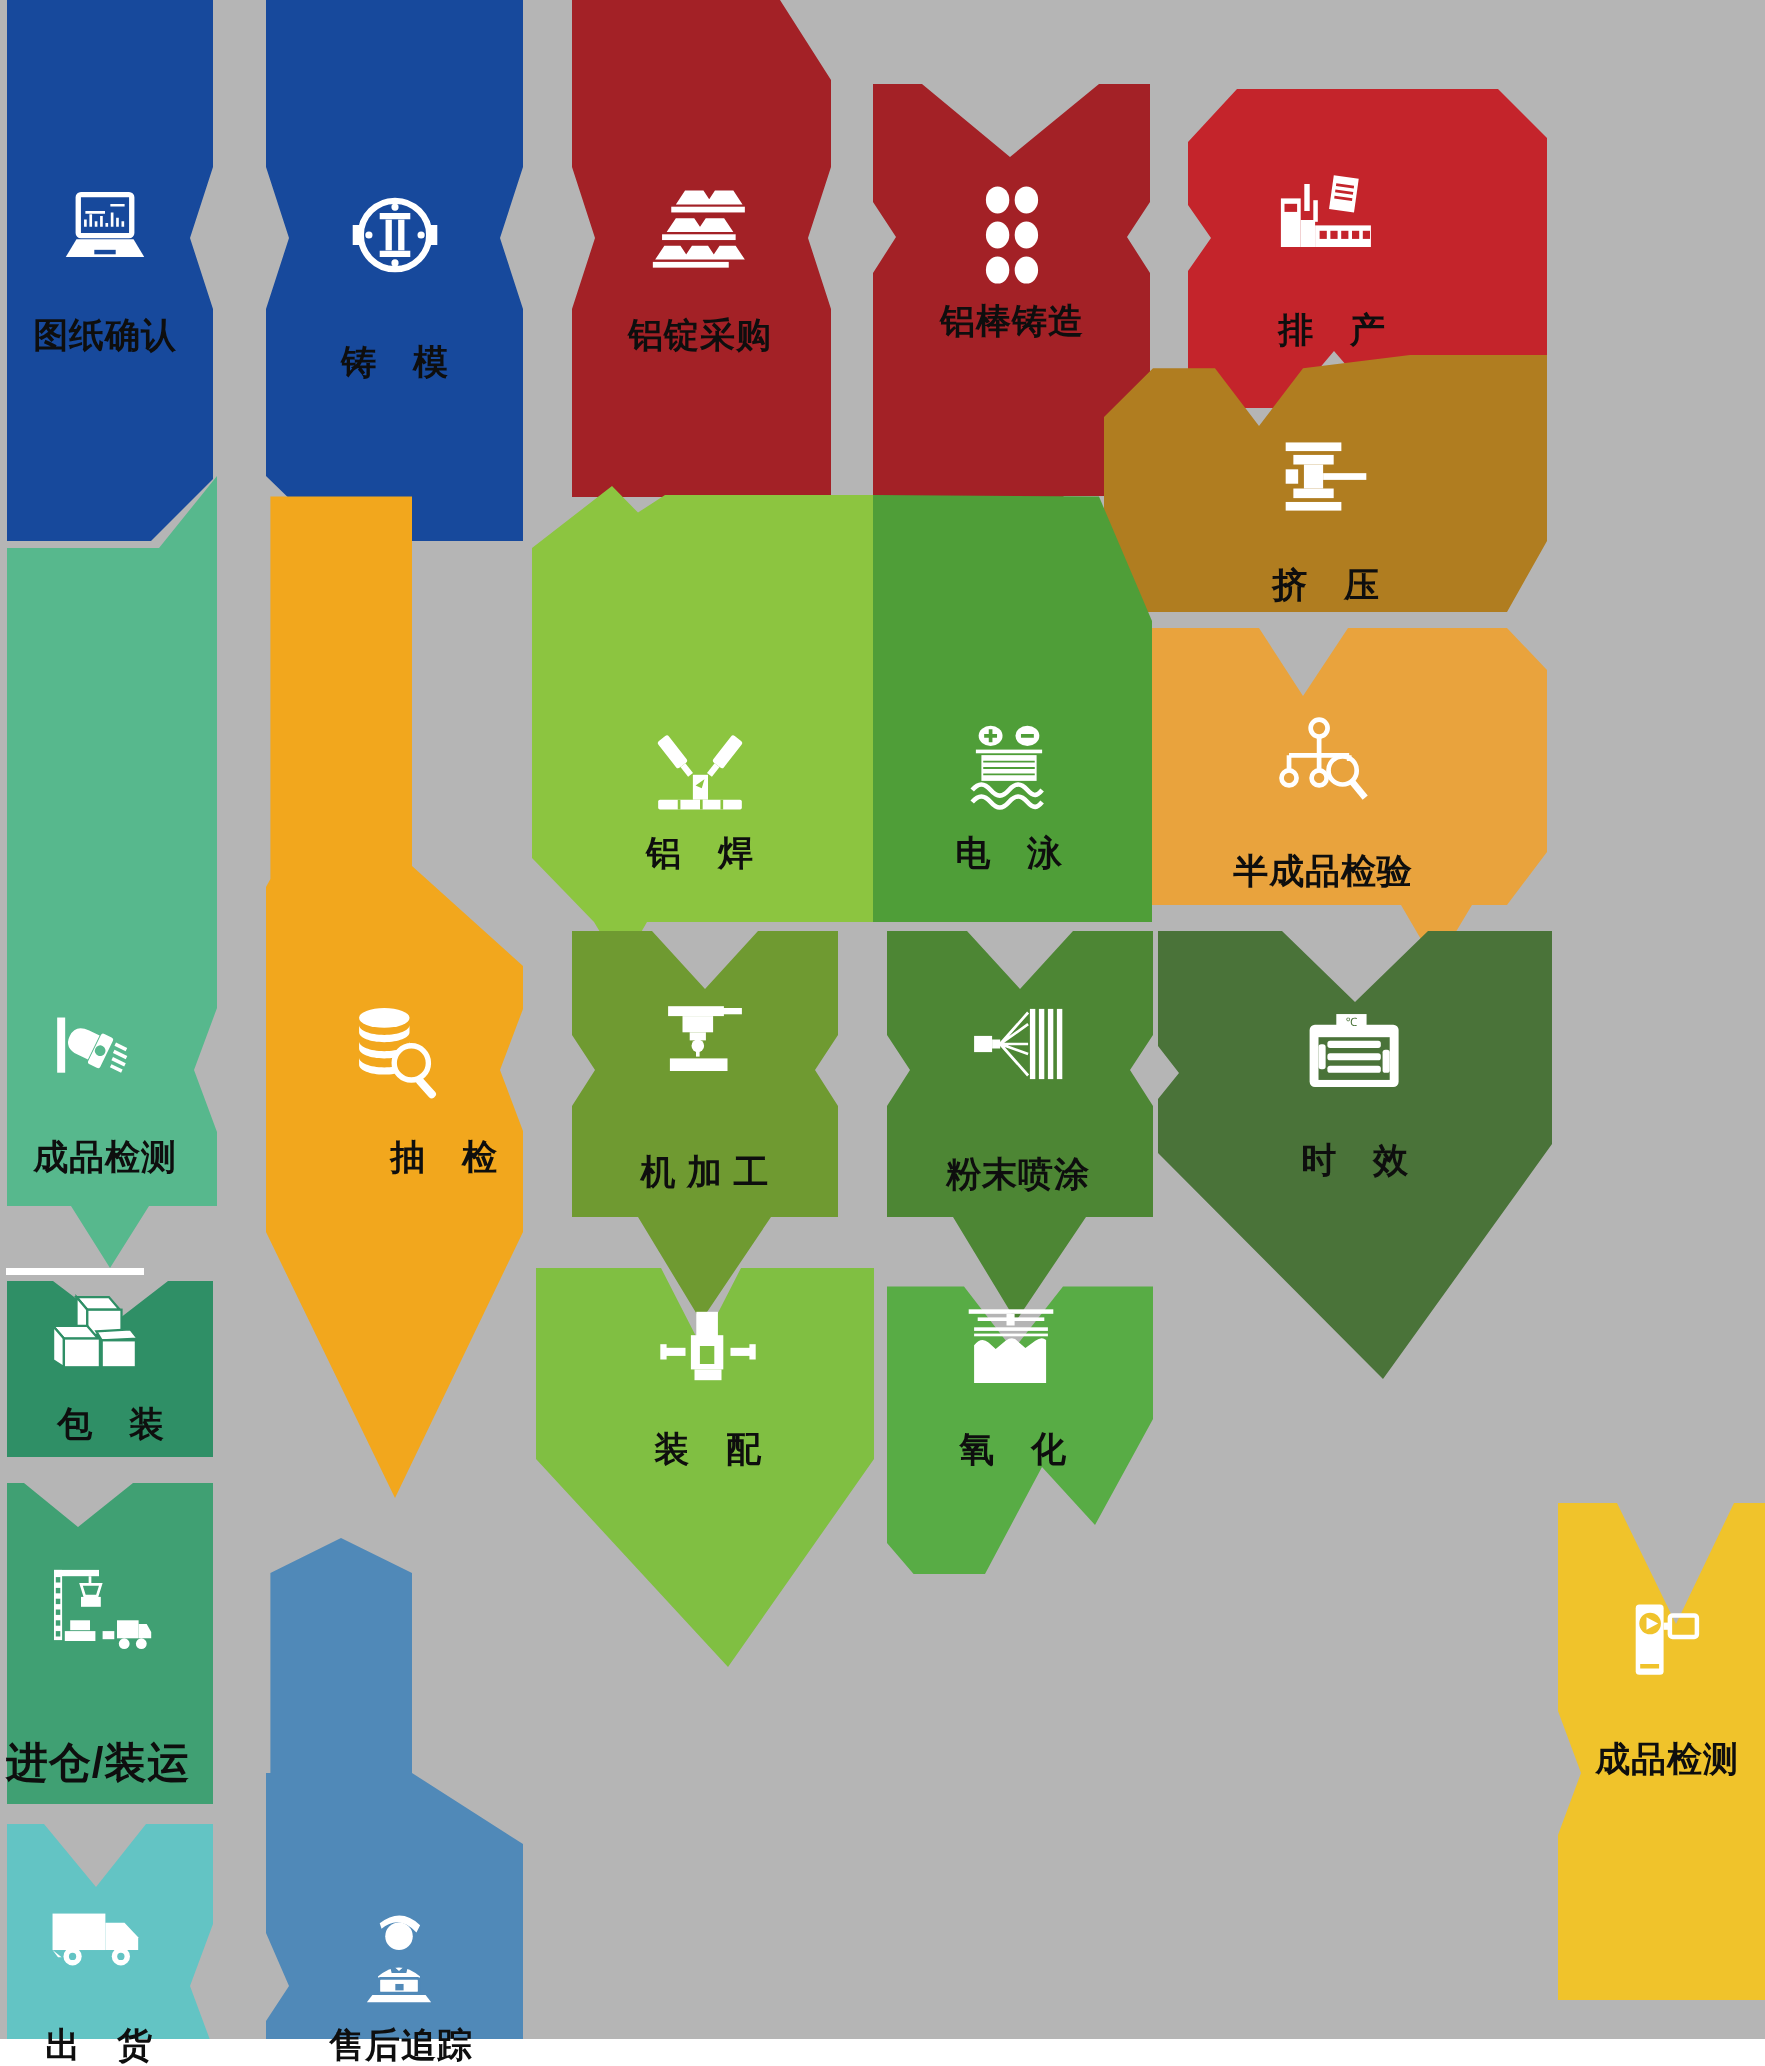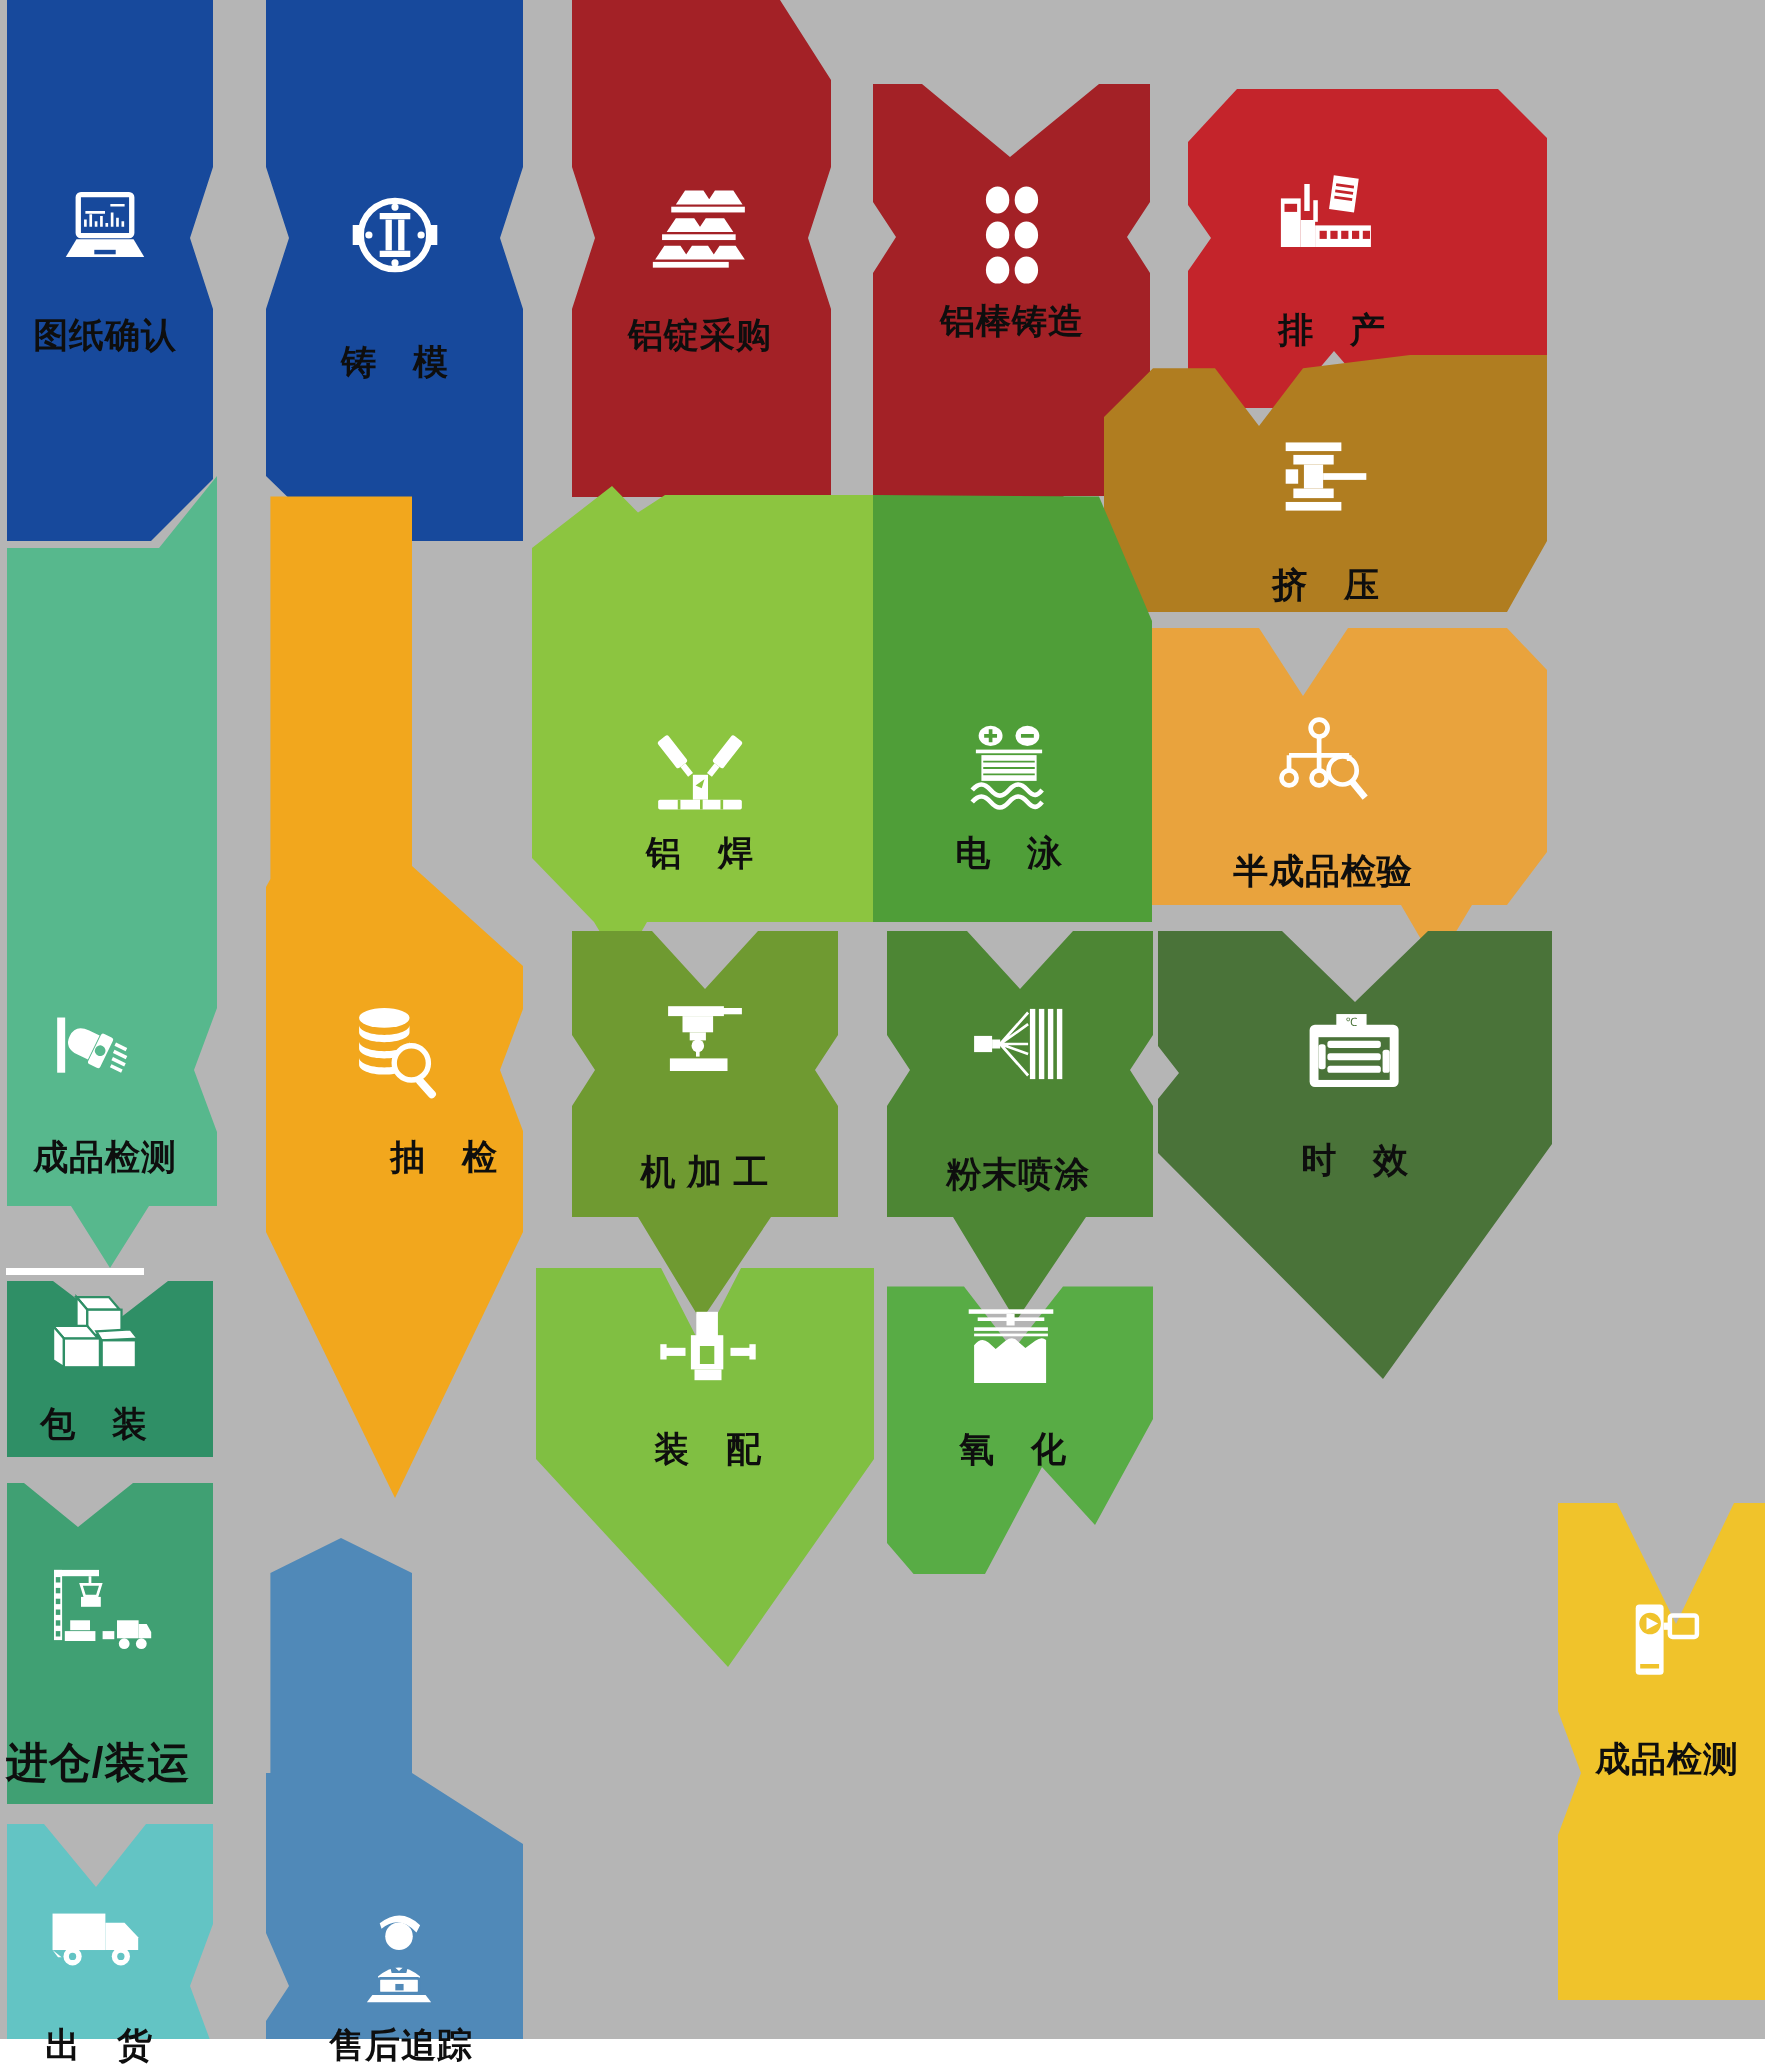--- a/index.html
+++ b/index.html
@@ -306,21 +306,21 @@
           <path d="M30 4l12 14v28l-12-8z"></path>
           <rect x="42" y="18" width="38" height="28"></rect>
         <path d="M4 36h38l12 14H16z"></path>
           <path d="M4 36l12 14v32l-12-8z"></path>
           <rect x="16" y="50" width="40" height="32"></rect>
         <path d="M52 42l38-2 8 10-40 2z"></path>
           <rect x="58" y="52" width="38" height="30"></rect>
       </g>
     </svg>
   </span>
-  <div class="lbl" style="left:94px;top:1424px;">包　装</div>
+  <div class="lbl" style="left:111px;top:1424px;">包　装</div>
 
   <span class="ico" style="left: 99px; top: 1614px; --c: #40a073;">
     <svg width="110" height="99" viewBox="0 0 120 110" fill="#fff">
       <rect x="10" y="6" width="9" height="78"></rect>
       <g fill="var(--c)">
         <rect x="12" y="14" width="5" height="6"></rect>
           <rect x="12" y="26" width="5" height="6"></rect>
         <rect x="12" y="38" width="5" height="6"></rect>
           <rect x="12" y="50" width="5" height="6"></rect>
         <rect x="12" y="62" width="5" height="6"></rect>

